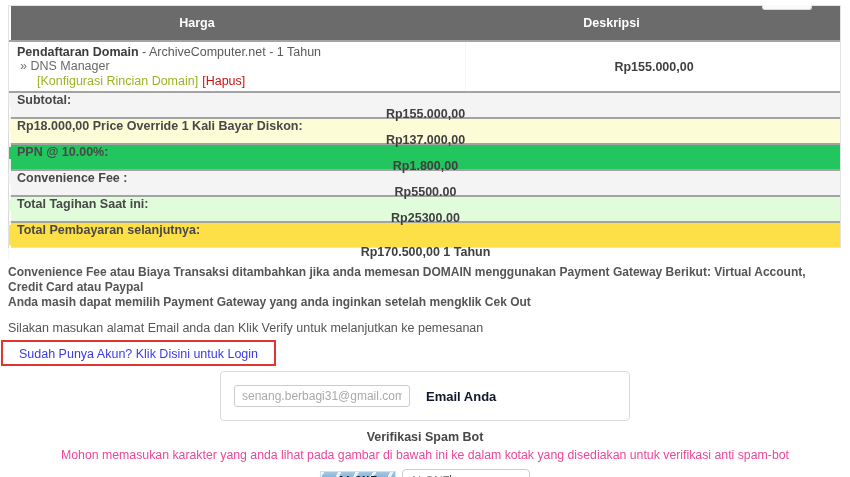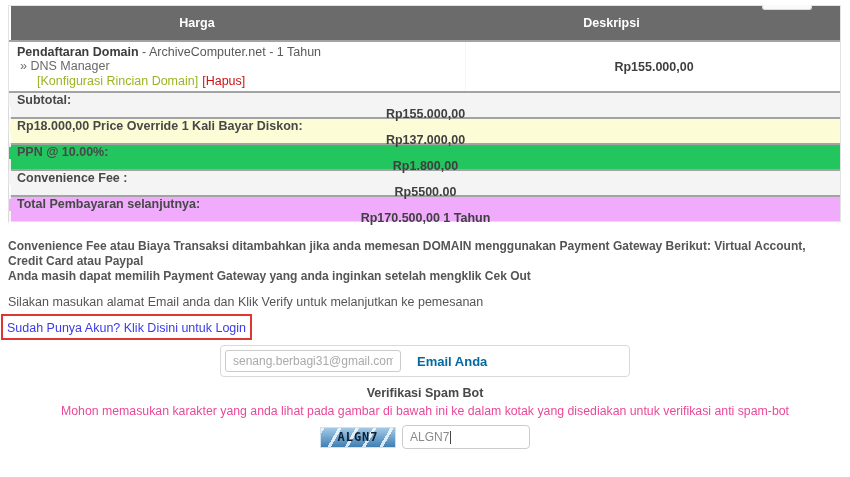--- a/index.html
+++ b/index.html
@@ -35,40 +35,40 @@
   .row-product .l2 { font-weight:normal; color:#6a6a6a; padding-left:3px; }
   .row-product .l3 { font-weight:normal;padding-left:20px; }
   .link-config { color:#9bb522; text-decoration:none; }
   .link-remove { color:#cc1111; text-decoration:none; margin-left:4px; }
 
   .row-std { height:26px;flex-direction:column; }
   .bg-gray   { background:#f4f4f4; }
   .bg-light  { background:#22c55e; }
   .bg-yellow { background:#fcfcd7; }
   .bg-green  { background:#e0fcdb; }
-  .bg-pink   { background:#f0abfc; }
+  .bg-pink   { background:#fde047;gap:8px; }
 
   
   .notes { margin:17px 8px 0 8px; font-size:12px; font-weight:bold; color:#555; line-height:15px; }
   .email-instruction { margin:11px 8px 0 8px; font-size:12.5px; color:#555; }
 
-  .login-wrap { margin:5px 0 0 1px; display:inline-block; border:2px solid #de3732; padding:2px 4px; }
+  .login-wrap { margin:5px 0 0 1px; display:inline-block; border:2px solid #de3732; padding:2px 16px; }
   .login-link { color:#3b3be8; font-size:12.5px; text-decoration:none; cursor:pointer; }
 
   
   .email-panel {
     width:410px; margin:5px auto 0; border:1px solid #d9d9d9; border-radius:4px;
-    padding:4px; display:flex; align-items:center; background:#fff;
+    padding:13px; display:flex; align-items:center; background:#fff;
   }
   .email-input {
     width:176px; height:22px; border:1px solid #ccc; border-radius:3px;
     padding:2px 7px; font-size:12px; color:#555; font-family:"Liberation Sans",sans-serif; outline:none;
   }
   .email-input::placeholder { color:#aaa; }
-  .email-label { font-weight:bold; margin-left:16px; font-size:13px; color:#0369a1; }
+  .email-label { font-weight:bold; margin-left:16px; font-size:13px; color:#0f172a; }
 
   
   .spam-title { text-align:center; font-weight:bold; margin-top:9px; font-size:12.5px; color:#484848; }
   .spam-instruction { text-align:center; font-size:12.3px; color:#ec4899; margin-top:4px; }
 
   .captcha-row { display:flex; justify-content:center; align-items:center; margin-top:7px; }
   .captcha-img {
     width:76px; height:21px; position:relative; display:flex; align-items:center; justify-content:center;
     background:
       repeating-linear-gradient(120deg, rgba(255,255,255,0.8) 0 3px, rgba(255,255,255,0) 3px 15px),
@@ -120,20 +120,24 @@
     <div class="row row-std bg-light">
       <div class="cell-l">PPN @ 10.00%:</div>
       <div class="cell-r">Rp1.800,00</div>
     </div>
 
     <div class="row row-std bg-gray">
       <div class="cell-l">Convenience Fee :</div>
       <div class="cell-r">Rp5500.00</div>
     </div>
 
+    <div class="row row-std bg-green">
+      <div class="cell-l">Total Tagihan Saat ini:</div>
+      <div class="cell-r">Rp25300.00</div>
+    </div>
 
     <div class="row row-std bg-pink">
       <div class="cell-l">Total Pembayaran selanjutnya:</div>
       <div class="cell-r">Rp170.500,00 1 Tahun</div>
     </div>
   </div>
 
   <div class="notes">
     <div>Convenience Fee atau Biaya Transaksi ditambahkan jika anda memesan DOMAIN menggunakan Payment Gateway Berikut: Virtual Account, Credit Card atau Paypal</div>
     <div>Anda masih dapat memilih Payment Gateway yang anda inginkan setelah mengklik Cek Out</div>

